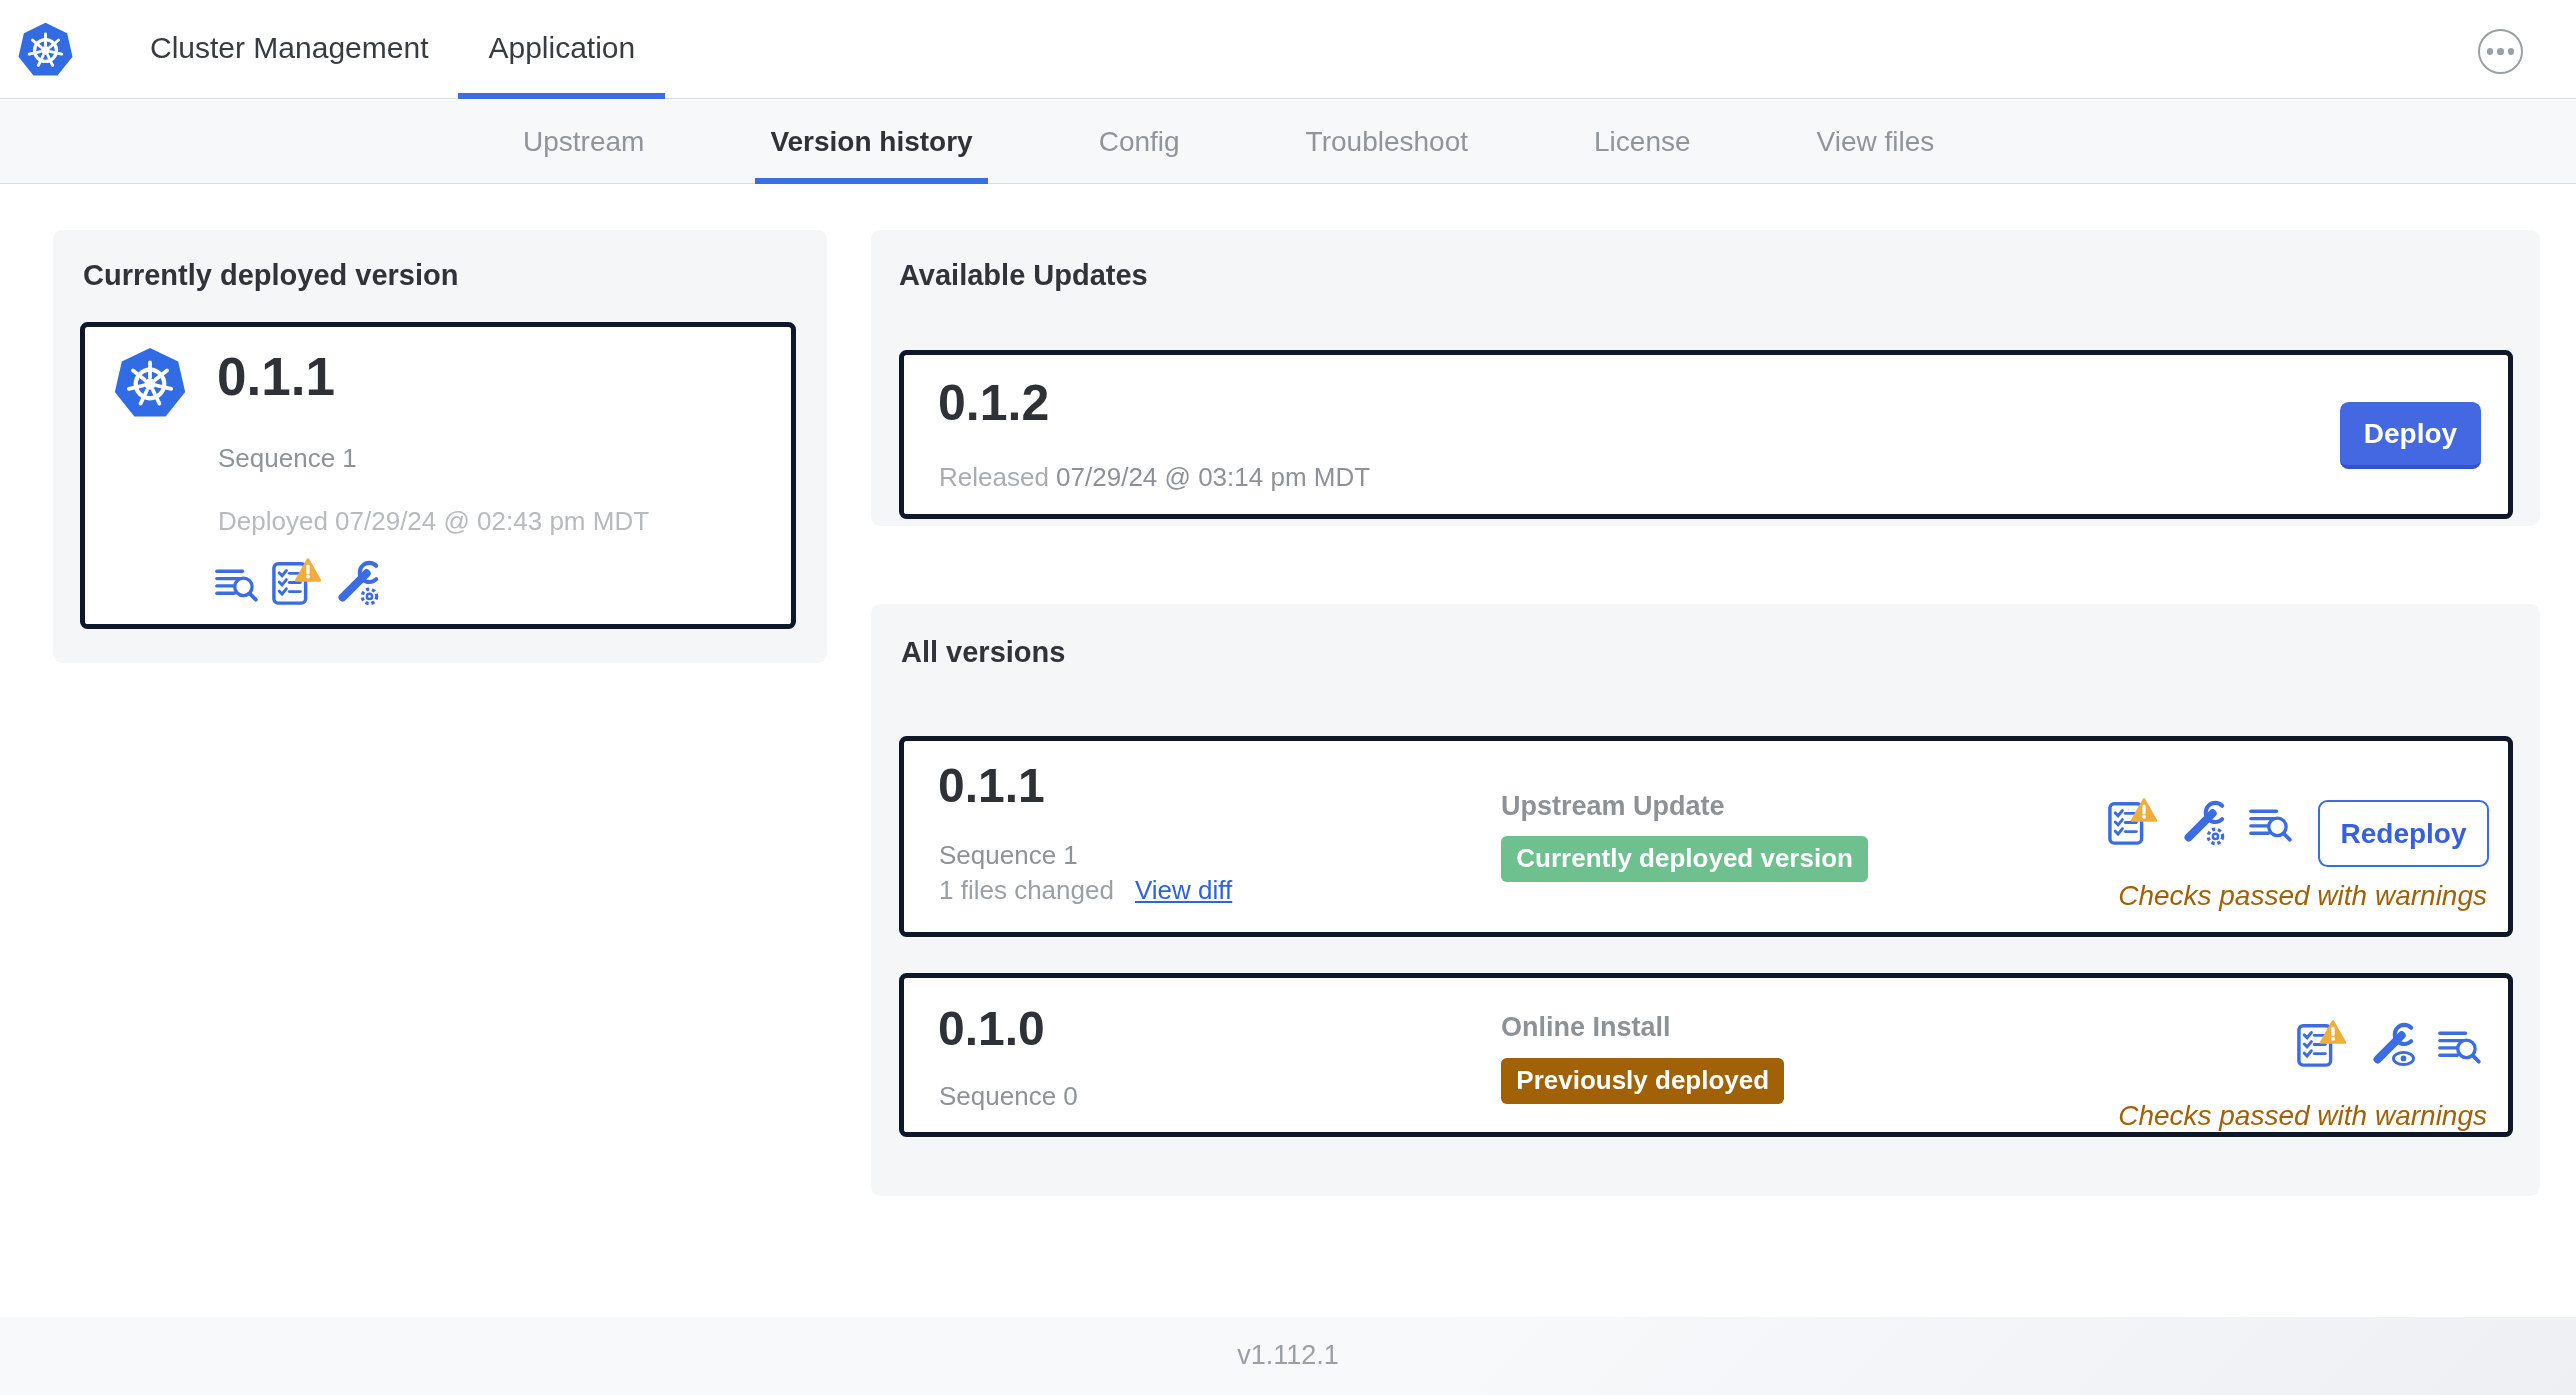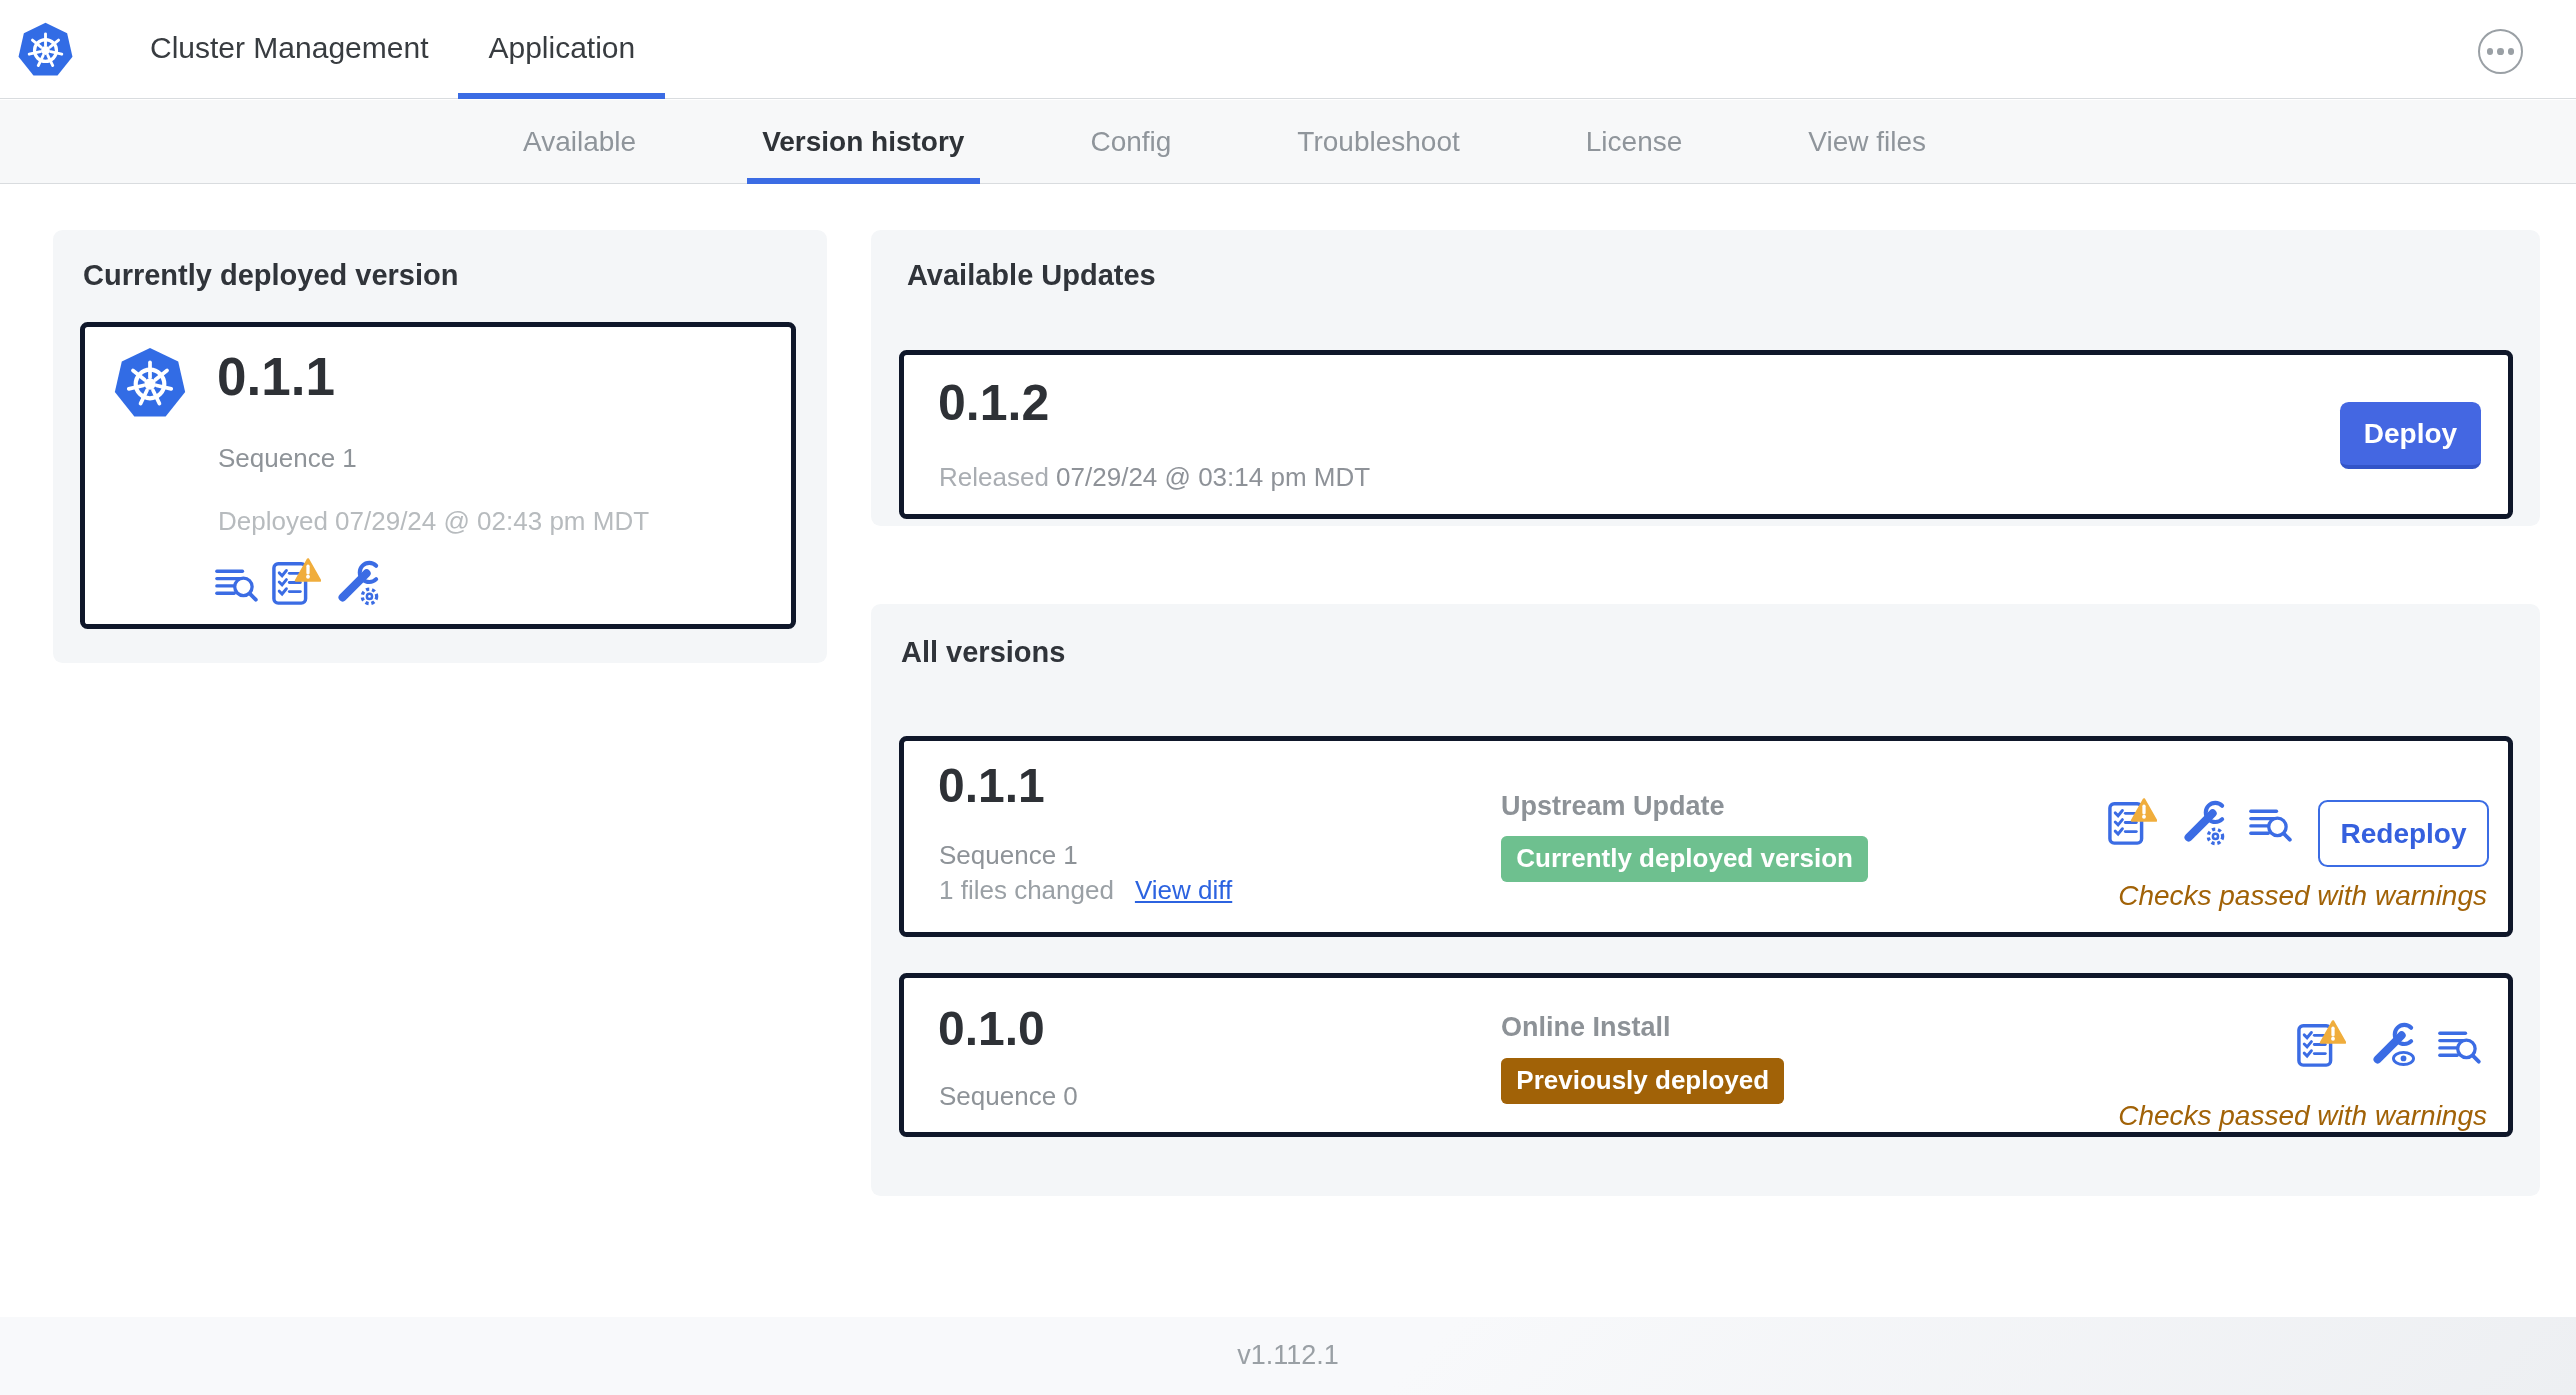--- a/index.html
+++ b/index.html
@@ -103,21 +103,21 @@
   </div>
   <div class="menu-btn">
     <span class="dot"></span>
       <span class="dot"></span>
       <span class="dot"></span>
   </div>
 </div>
 
 <div class="subnav">
   <div class="subnav-tabs">
-    <div class="subnav-tab">Available</div>
+    <div class="subnav-tab">Upstream</div>
     <div class="subnav-tab active">Version history</div>
     <div class="subnav-tab">Config</div>
     <div class="subnav-tab">Troubleshoot</div>
     <div class="subnav-tab">License</div>
     <div class="subnav-tab">View files</div>
   </div>
 </div>
 
 <div class="panel" id="deployed-panel">
   <div class="panel-title" style="left:30px; top:29px;">Currently deployed version</div>
@@ -168,21 +168,21 @@
         <path d="M44 6 A10 10 0 1 0 44 20" fill="none" stroke="#3b6ce4" stroke-width="4.2" stroke-linecap="round"></path>
         <line x1="34" y1="14" x2="9" y2="39" stroke="#3b6ce4" stroke-width="8.5" stroke-linecap="round"></line>
         <circle cx="37" cy="38" r="7.5" fill="#fff" stroke="#3b6ce4" stroke-width="3.4" stroke-dasharray="3.4 2.9"></circle>
         <circle cx="37" cy="38" r="2.7" fill="none" stroke="#3b6ce4" stroke-width="2.6"></circle>
       </svg>
     </div>
   </div>
 </div>
 
 <div class="panel" id="updates-panel">
-  <div class="panel-title semibold" style="left:28px; top:29px;margin-left:8px;">Available Updates</div>
+  <div class="panel-title semibold" style="left:28px; top:29px;">Available Updates</div>
   <div class="card" id="updates-card">
     <div class="upd-version">0.1.2</div>
     <div class="upd-released">
       <span>Released</span>
       <b>07/29/24 @ 03:14 pm MDT</b>
     </div>
     <button class="deploy-btn">Deploy</button>
   </div>
 </div>
 

